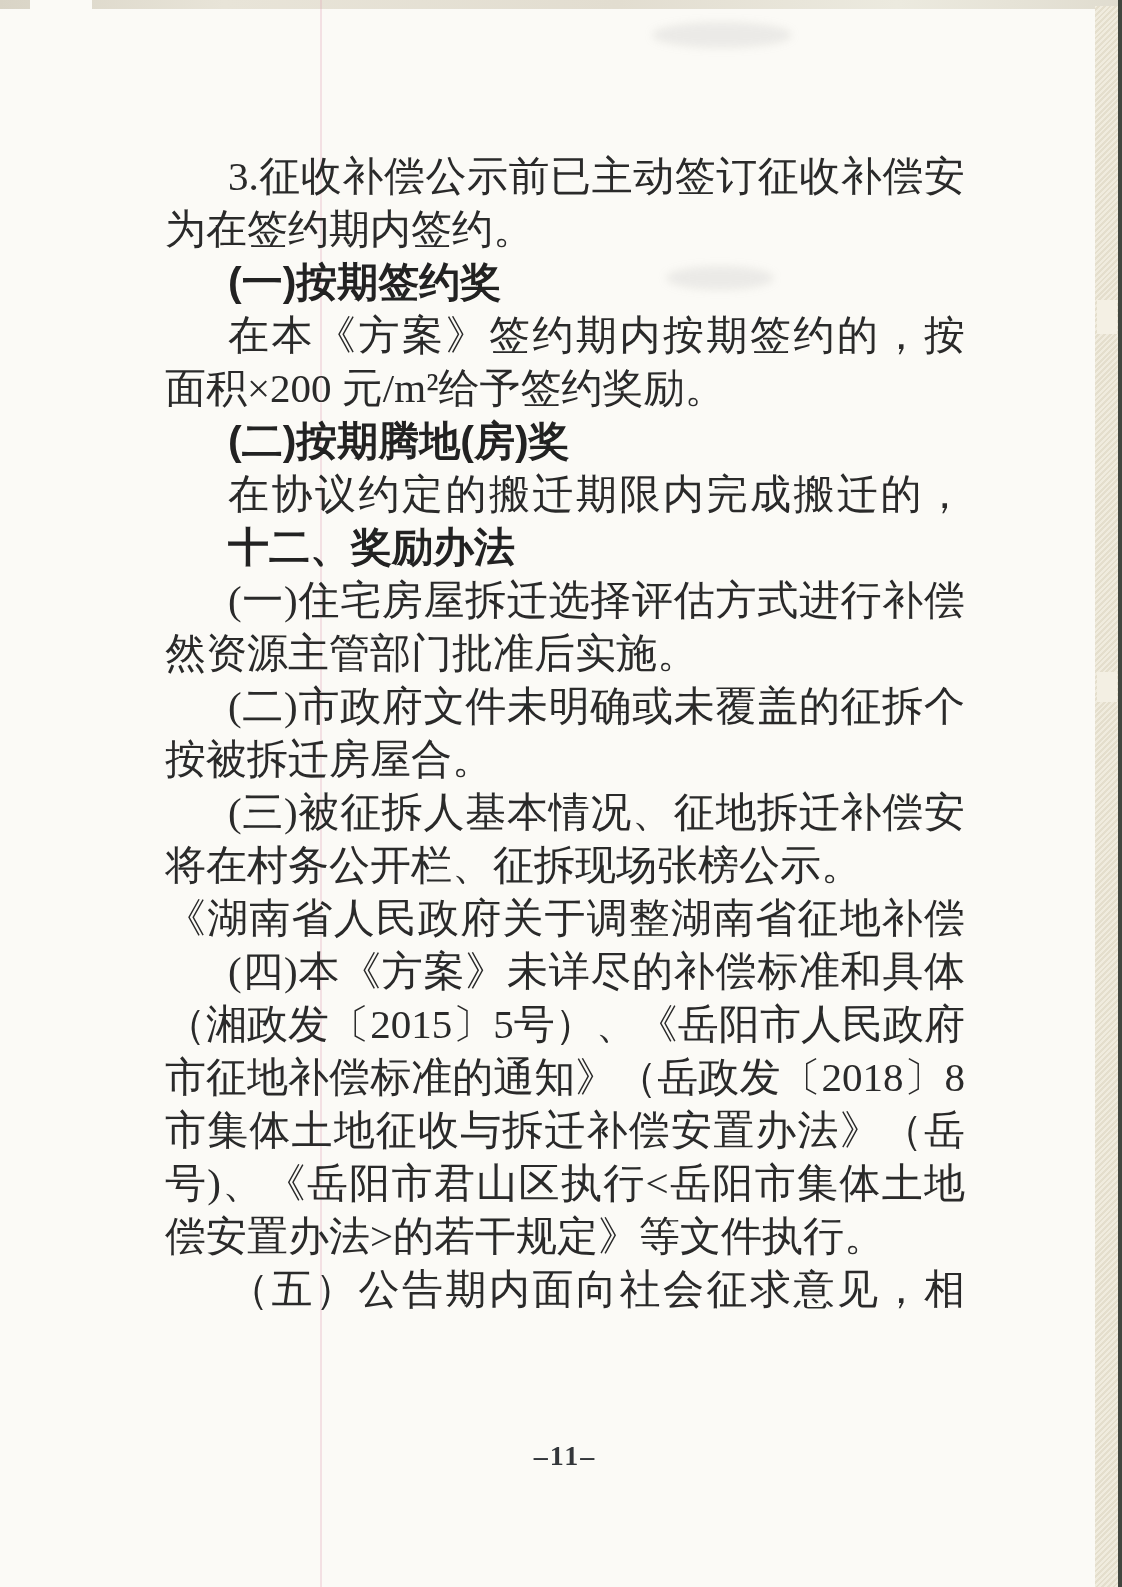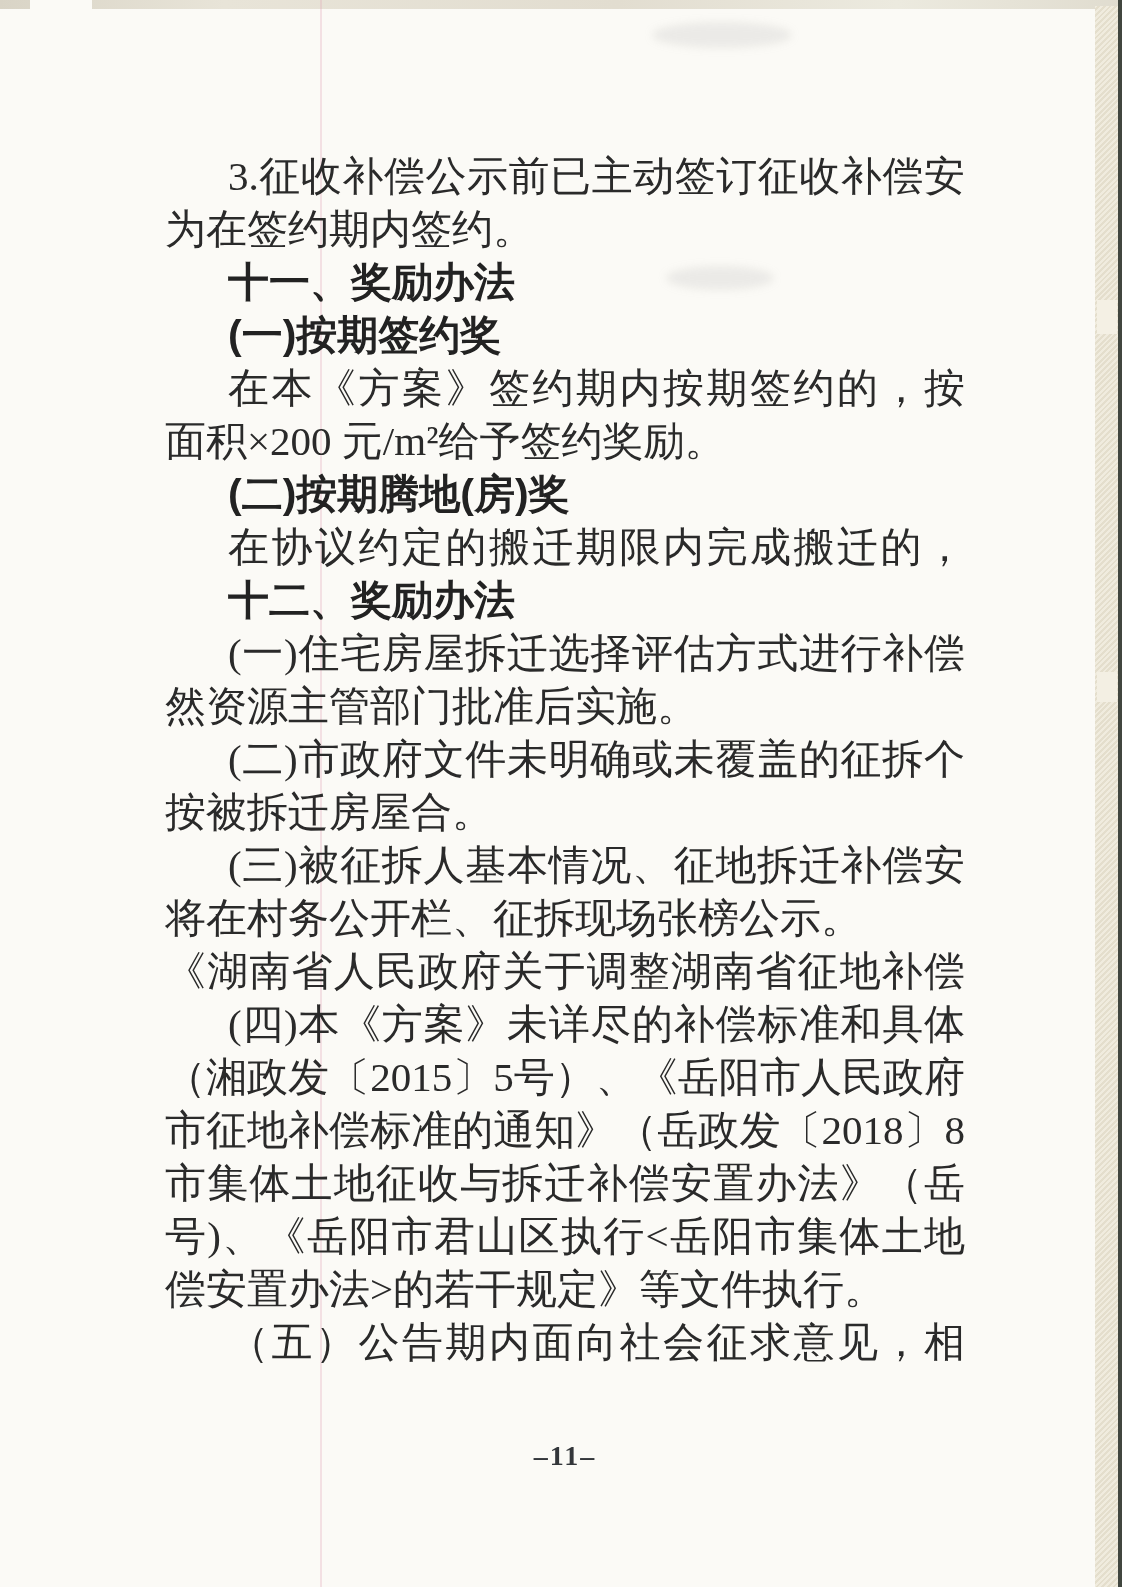--- a/index.html
+++ b/index.html
@@ -92,21 +92,20 @@
   <div class="scan-notch-right1"></div>
   <div class="scan-notch-right2"></div>
   <div class="scan-edge-line"></div>
   <div class="fold-line"></div>
   <div class="smudge smudge-1"></div>
   <div class="smudge smudge-2"></div>
 
   <div class="text-col">
     <div class="ln indent just">3.征收补偿公示前已主动签订征收补偿安置协议的，视</div>
     <div class="ln">为在签约期内签约。</div>
-    <div class="ln h indent">十一、奖励办法</div>
     <div class="ln h indent">(一)按期签约奖</div>
     <div class="ln indent just">在本《方案》签约期内按期签约的，按被拆迁房屋合法</div>
     <div class="ln">面积×200 元/m²给予签约奖励。</div>
     <div class="ln h indent">(二)按期腾地(房)奖</div>
     <div class="ln indent just">在协议约定的搬迁期限内完成搬迁的，按被拆迁房屋合</div>
     <div class="ln h indent">十二、奖励办法</div>
     <div class="ln indent just">(一)住宅房屋拆迁选择评估方式进行补偿的，须报市自</div>
     <div class="ln">然资源主管部门批准后实施。</div>
     <div class="ln indent just">(二)市政府文件未明确或未覆盖的征拆个案，须按有关</div>
     <div class="ln">按被拆迁房屋合。</div>

